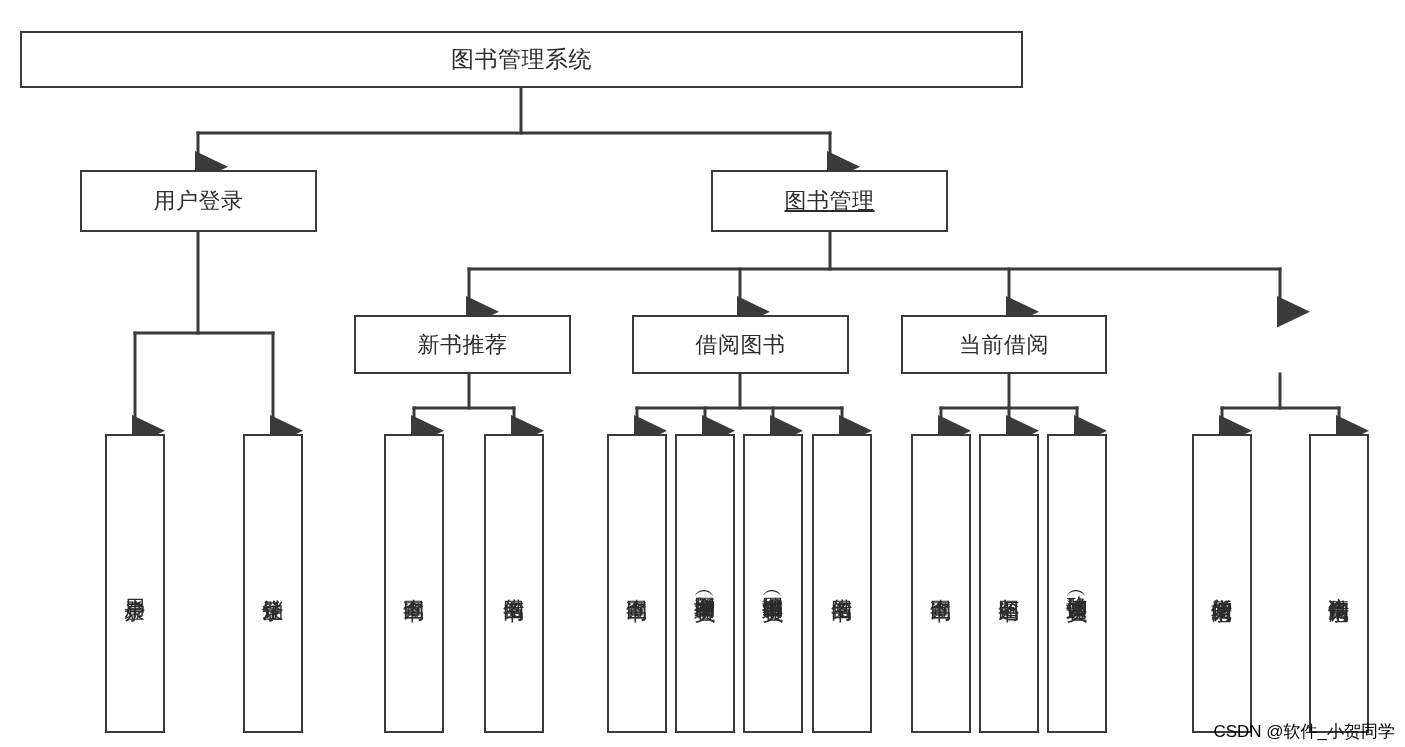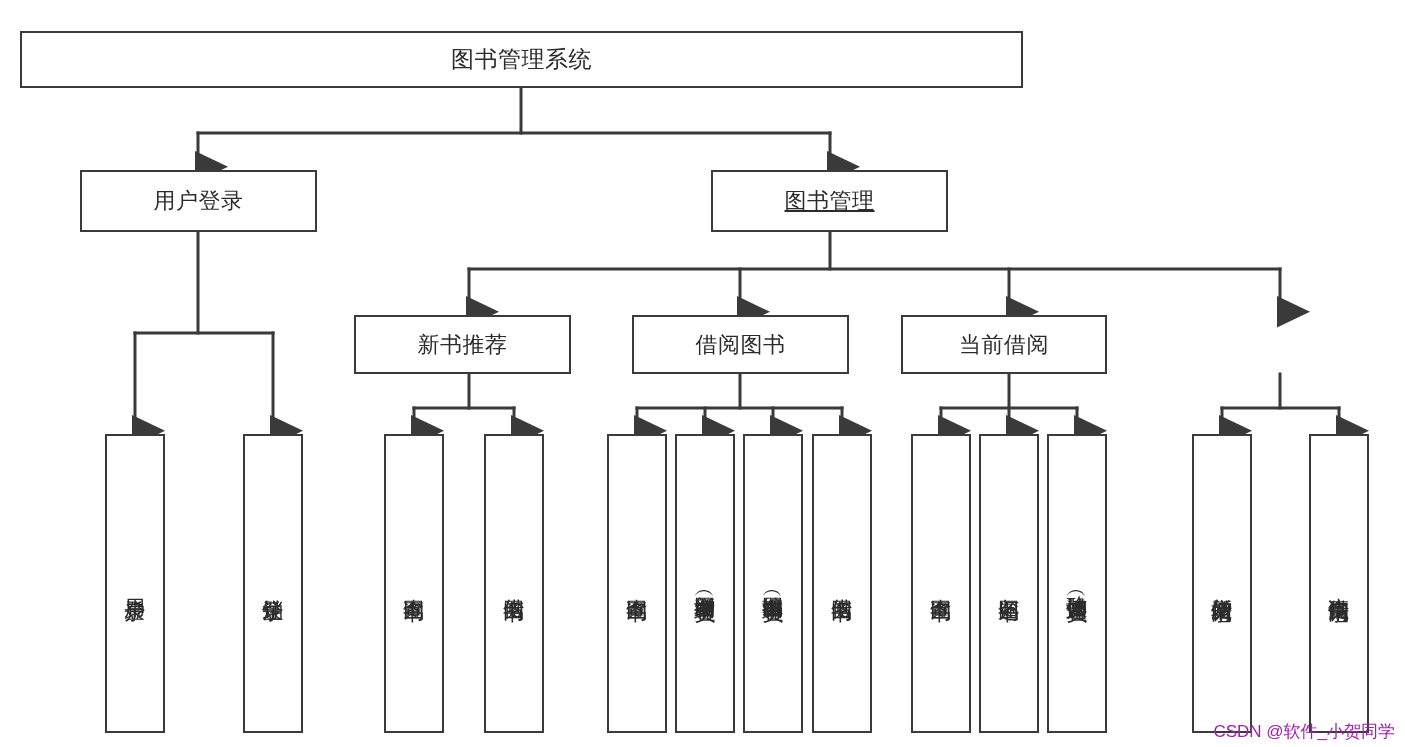--- a/index.html
+++ b/index.html
@@ -73,21 +73,21 @@
     letter-spacing: 1px;
     white-space: nowrap;
   }
 
   
   #watermark {
     position: absolute;
     right: 10px;
     bottom: 4px;
     font-size: 17px;
-    color: #a21caf;
+    color: #000000;
     z-index: 5;
     white-space: nowrap;
     font-family: "Liberation Sans", "DejaVu Sans", sans-serif;
   }
 </style>
 </head>
 <body>
 
 <div id="diagram-canvas">
 

